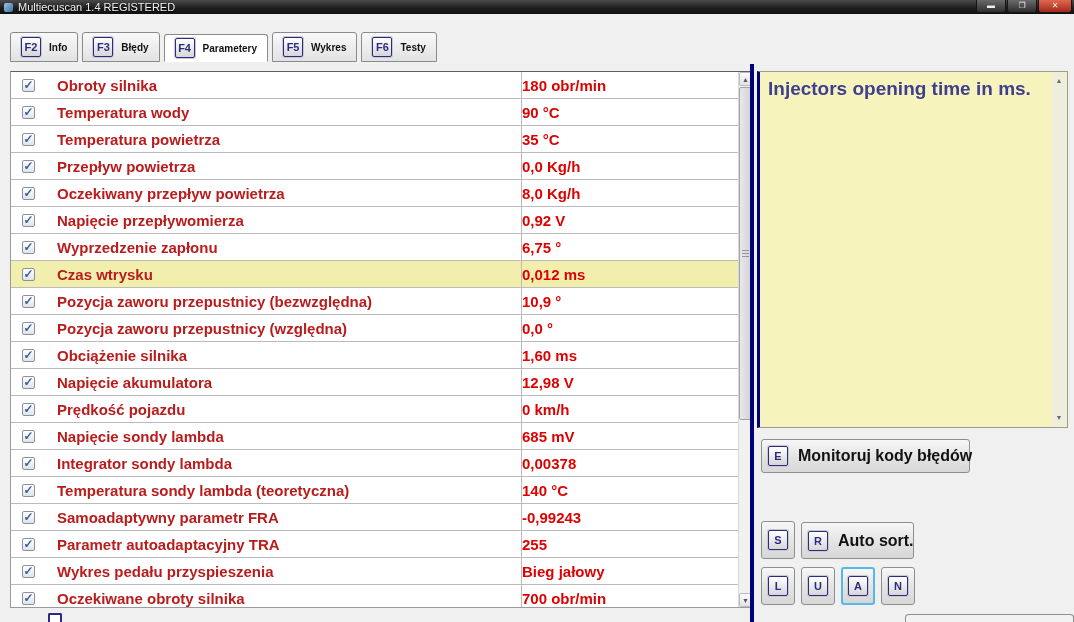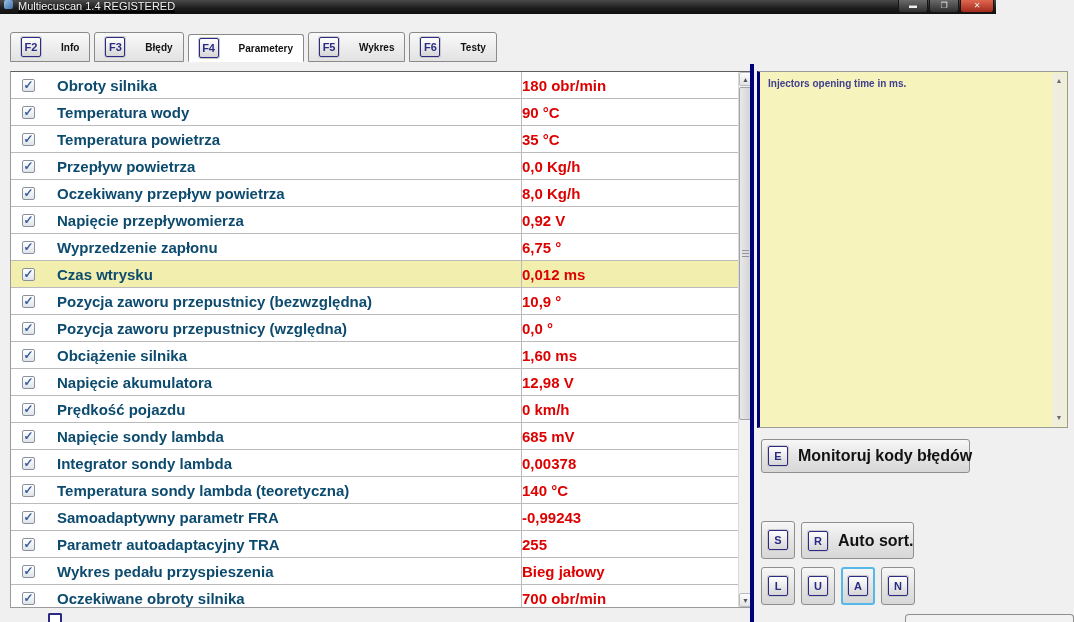--- a/index.html
+++ b/index.html
@@ -1,59 +1,59 @@
 <!DOCTYPE html>
 <html><head>
 <meta charset="utf-8">
 <style>
   * { margin:0; padding:0; box-sizing:border-box; }
   html,body { width:1074px; height:622px; overflow:hidden; background:#f0f0f0;
               font-family:"Liberation Sans", sans-serif; }
   .window { position:absolute; inset:0; background:#f0f0f0; }
 
   
-  .titlebar { position:absolute; left:0; top:0; width:996px; height:14px;
+  .titlebar { position:absolute; left:0; top:0; width:1074px; height:14px;
     background:linear-gradient(#4a4a4a,#1c1c1c 60%,#101010);
-    display:flex; align-items:flex-start;text-decoration:underline; }
+    display:flex; align-items:center; }
   .app-icon { width:9px; height:9px; margin-left:4px; border-radius:2px;
     background:linear-gradient(135deg,#9fc3e8,#3a6ea5); flex:0 0 auto; }
   .titletext { color:#f2f2f2; font-size:11px; margin-left:5px; white-space:nowrap;
     text-shadow:0 1px 1px #000; }
   .win-controls { position:absolute; right:2px; top:0; display:flex; }
   .winbtn { width:30px; height:13px; display:flex; align-items:center; justify-content:center;
     background:linear-gradient(#6a6a6a,#2e2e2e); border:1px solid #161616; border-top:none;
     border-radius:0 0 3px 3px; margin-left:1px; color:#eee; font-size:8px; line-height:8px; }
   .winbtn.close { width:34px; background:linear-gradient(#e0674f,#a32a1c); }
 
   
   .tabbar { position:absolute; left:10px; top:26px; height:36px; display:flex; align-items:flex-end; }
   .tab { height:30px; display:flex; align-items:center; padding:0 10px; margin-right:4px;
     background:linear-gradient(#f9f9f9,#e2e2e2); border:1px solid #8a8a8a;
-    border-radius:3px 3px 0 0; position:relative;gap:12px; }
+    border-radius:3px 3px 0 0; position:relative; }
   .tab.active { height:28px; background:#ffffff; border-bottom:1px solid #ffffff; z-index:2; }
   .keycap { display:inline-block; min-width:20px; height:20px; line-height:18px; padding:0 2px;
     text-align:center; background:linear-gradient(#ffffff,#d6d6d6);
     border:1px solid #2b2b85; border-radius:2px; color:#2b2b85;
     font-weight:bold; font-size:11px; box-shadow:0 0 0 1px #c9c9c9; }
   .tab-label { font-weight:bold; font-size:10px; color:#111; margin-left:8px; }
 
   
   .table { position:absolute; left:10px; top:71px; width:741px; height:537px;
     background:#ffffff; border-top:1px solid #5f5f5f; border-left:1px solid #9a9a9a;
     border-bottom:1px solid #9a9a9a; overflow:hidden; }
   .rows { position:absolute; left:0; top:0; right:13px; bottom:0; overflow:hidden; }
   .row { display:flex; align-items:center; height:27px; border-bottom:1px solid #bbbbbb;
     background:#ffffff; }
   .row.highlighted { background:#f2efae; }
   .cbcell { width:34px; display:flex; justify-content:center; flex:0 0 auto; }
   .cb { width:13px; height:13px; border:1px solid #8b919c; border-radius:2px;
     background:linear-gradient(#ffffff,#dfe4ea); position:relative; }
   .row.checked .cb::after { content:"✓"; position:absolute; left:1px; top:-2px;
     font-size:12px; font-weight:bold; color:#3a5e9c; }
-  .pname { flex:1 1 auto; font-weight:bold; font-size:15px; color:#0c4a6e;
+  .pname { flex:1 1 auto; font-weight:bold; font-size:15px; color:#b91c1c;
     padding-left:12px; white-space:nowrap; overflow:hidden; }
   .pvalue { width:217px; flex:0 0 auto; font-weight:bold; font-size:15px; color:#dd0202;
     border-left:1px solid #bbbbbb; align-self:stretch;
     display:flex; align-items:center; white-space:nowrap; }
 
   
   .vscroll { position:absolute; right:0; top:0; width:13px; height:100%;
     background:#f2f1f0; border-left:1px solid #d9d9d9; }
   .sarrow { position:absolute; left:0; width:13px; height:14px; display:flex;
     align-items:center; justify-content:center; font-size:7px; color:#4f5a66;
@@ -66,21 +66,21 @@
   .grip { position:absolute; left:2px; right:2px; top:50%; height:7px; margin-top:-4px;
     background:repeating-linear-gradient(#8f959b 0 1px, transparent 1px 3px); }
 
   
   .splitter { position:absolute; left:750px; top:64px; width:4px; height:558px; background:#00007b; }
 
   
   .infobox { position:absolute; left:757px; top:71px; width:311px; height:357px;
     background:#f6f3bd; border:1px solid #9a9a9a; border-left:3px solid #00007b; }
   .infotext { position:absolute; left:8px; top:6px; right:20px;
-    font-weight:bold; font-size:10px; color:#3f3f8f; }
+    font-weight:bold; font-size:19px; color:#3f3f8f; }
   .mini-scroll { position:absolute; top:1px; bottom:1px; right:1px; width:14px;
     background:#efeddc; }
   .miniarrow { position:absolute; left:0; width:14px; height:12px; text-align:center;
     font-size:7px; line-height:12px; color:#6a6a6a; }
   .miniarrow.up { top:2px; }
   .miniarrow.down { bottom:2px; }
 
   .btn { position:absolute; display:flex; align-items:center; justify-content:flex-start;
     background:linear-gradient(#f7f7f7,#e3e3e3 55%,#d7d7d7); border:1px solid #8e8e8e;
     border-radius:3px; cursor:default; font-family:"Liberation Sans", sans-serif; }

